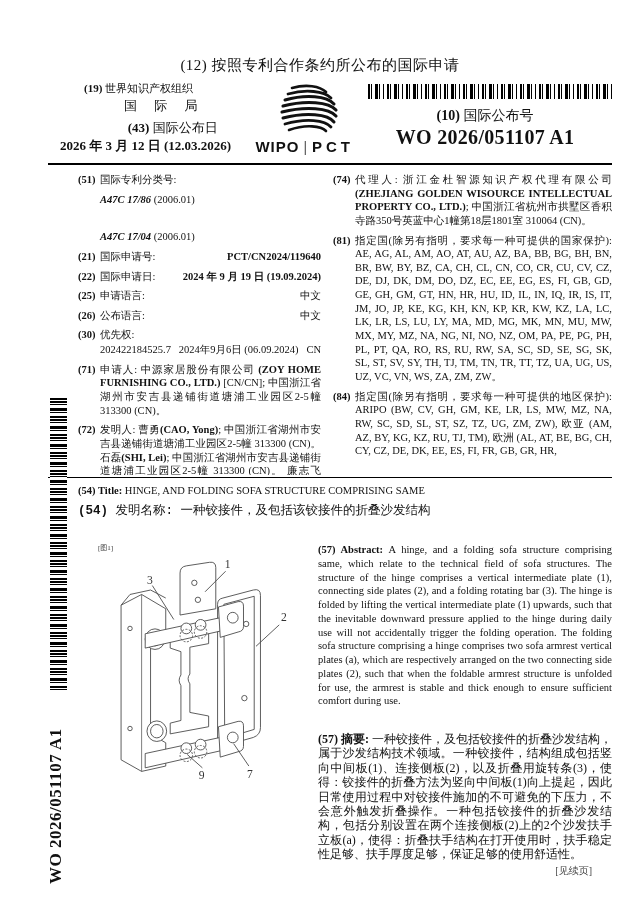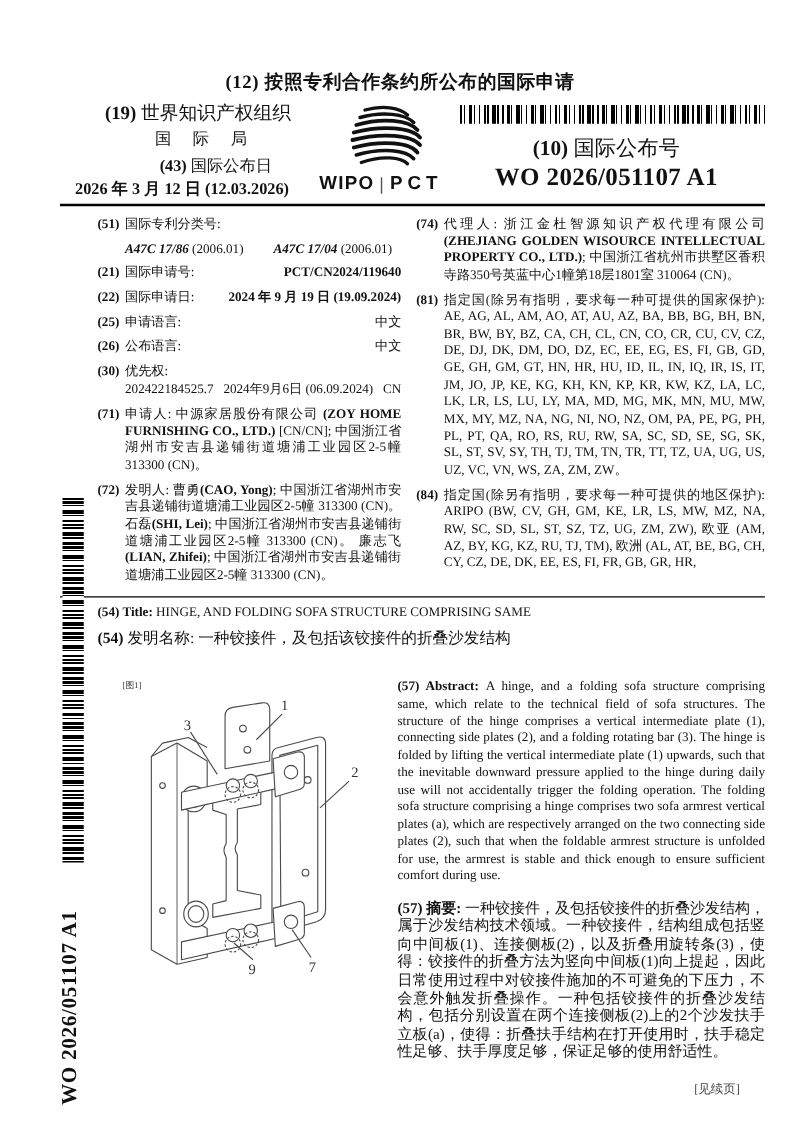--- a/index.html
+++ b/index.html
@@ -3,61 +3,61 @@
 <meta charset="utf-8">
 <style>
   * { box-sizing: border-box; margin: 0; padding: 0; }
   html,body { background:#fff; }
   body { width:640px; height:905px; font-family:"Liberation Serif","DejaVu Serif",serif; color:#111; }
   .page { position:relative; width:640px; height:905px; background:#fff; overflow:hidden; }
   .b { font-weight:bold; }
   .i { font-style:italic; }
 
   
-  .pub-type { padding-top:56px; text-align:center; font-weight:bold; font-size:15px; letter-spacing:.5px; }
+  .pub-type { padding-top:56px; text-align:center; font-weight:normal; font-size:15px; letter-spacing:.5px; }
   .header-grid { display:flex; margin:7px 28px 0 60px; height:78px; }
   .h-left { width:212px; font-size:13px; line-height:1.25; }
-  .org-line { margin-left:24px; font-size:15px; }
+  .org-line { margin-left:24px; font-size:11px; }
   .org-sub { margin-left:64px; letter-spacing:7px; margin-top:2px; }
   .pub-date-label { margin-left:34px; margin-top:6px;text-align:center; }
   .pub-date-value { margin-left:0; font-weight:bold; margin-top:2px; }
   .h-center { width:118px; display:flex; flex-direction:column; align-items:center; padding-top:2px; }
   .logo-text { font-family:"Liberation Sans","DejaVu Sans",sans-serif; font-weight:bold; font-size:15px; letter-spacing:1px; margin-top:2px; display:flex; align-items:center; gap:4px; }
   .logo-text .div { font-weight:normal; color:#555; font-size:14px; }
   .logo-text .pct { letter-spacing:4px; }
   .h-right { flex:1; display:flex; flex-direction:column; align-items:center; padding-top:2px; }
   .barcode-top { width:244px; height:15px; margin-left:10px;
     background:repeating-linear-gradient(90deg,#000 0 2px,#fff 2px 3px,#000 3px 4px,#fff 4px 7px,#000 7px 10px,#fff 10px 11px,#000 11px 12px,#fff 12px 15px,#000 15px 16px,#fff 16px 19px); }
-  .pubno-label { font-size:17px; margin-top:8px; }
+  .pubno-label { font-size:14px; margin-top:8px; }
   .pubno-value { font-size:20px; font-weight:bold; margin-top:1px; letter-spacing:.3px; }
 
   .rule1 { border-top:2px solid #000; margin:3px 28px 0 48px; }
   .rule2 { border-top:1.5px solid #000; margin:2px 28px 0 48px; }
 
   
   .cols { display:flex; gap:12px; margin:8px 28px 0 78px; font-size:10.5px; line-height:1.3; height:302px; overflow:hidden; }
   .col-l { width:243px; }
   .col-r { flex:1; }
   .para, .kv, .blk { position:relative; padding-left:22px; margin-bottom:6px; text-align:justify; }
   .num { position:absolute; left:0; top:0; font-weight:bold; }
   .kv-row { display:flex; justify-content:space-between; }
-  .codes { display:flex; gap:24px; padding-left:22px; margin-top:1px; margin-bottom:6px; }
+  .codes { display:flex; gap:24px; padding-left:22px; margin-top:1px; margin-bottom:6px;flex-direction:column; }
   .prio-row { display:flex; justify-content:space-between; padding-left:22px; margin-top:1px; margin-bottom:6px;align-items:center; }
 
   
   .title-en { margin:7px 28px 0 78px; font-size:10.5px; }
-  .title-zh { margin:6px 28px 0 78px; font-size:12.5px; }
+  .title-zh { margin:6px 28px 0 78px; font-size:12.5px;font-family:Liberation Mono, monospace; }
 
   
   .lower { display:flex; margin:24px 28px 0 88px; gap:18px; }
   .fig-cell { width:212px; }
   .fig-label { font-size:7px; color:#333; margin-left:10px; }
   .abs-cell { flex:1; }
   .abs-en { font-size:10.5px; line-height:1.31; text-align:justify; }
-  .abs-zh { font-size:12px; line-height:1.2; text-align:justify; margin-top:11px; }
+  .abs-zh { font-size:12px; line-height:1.2; text-align:justify; margin-top:24px; }
 
   
   .barcode-left { position:absolute; left:50px; top:398px; width:17px; height:292px;
     background:repeating-linear-gradient(180deg,#000 0 2px,#fff 2px 3px,#000 3px 5px,#fff 5px 6px,#000 6px 7px,#fff 7px 10px,#000 10px 13px,#fff 13px 14px,#000 14px 15px,#fff 15px 18px); }
   .side-pubno { position:absolute; left:46px; top:884px; transform-origin:0 0; transform:rotate(-90deg);
     font-weight:bold; font-size:17px; white-space:nowrap; letter-spacing:.5px; }
   .footer-note { position:absolute; right:48px; top:864px; font-size:10px; color:#444; }
 
   .fig-svg text { font-family:"Liberation Serif","DejaVu Serif",serif; font-size:13px; fill:#333; }
 </style>

